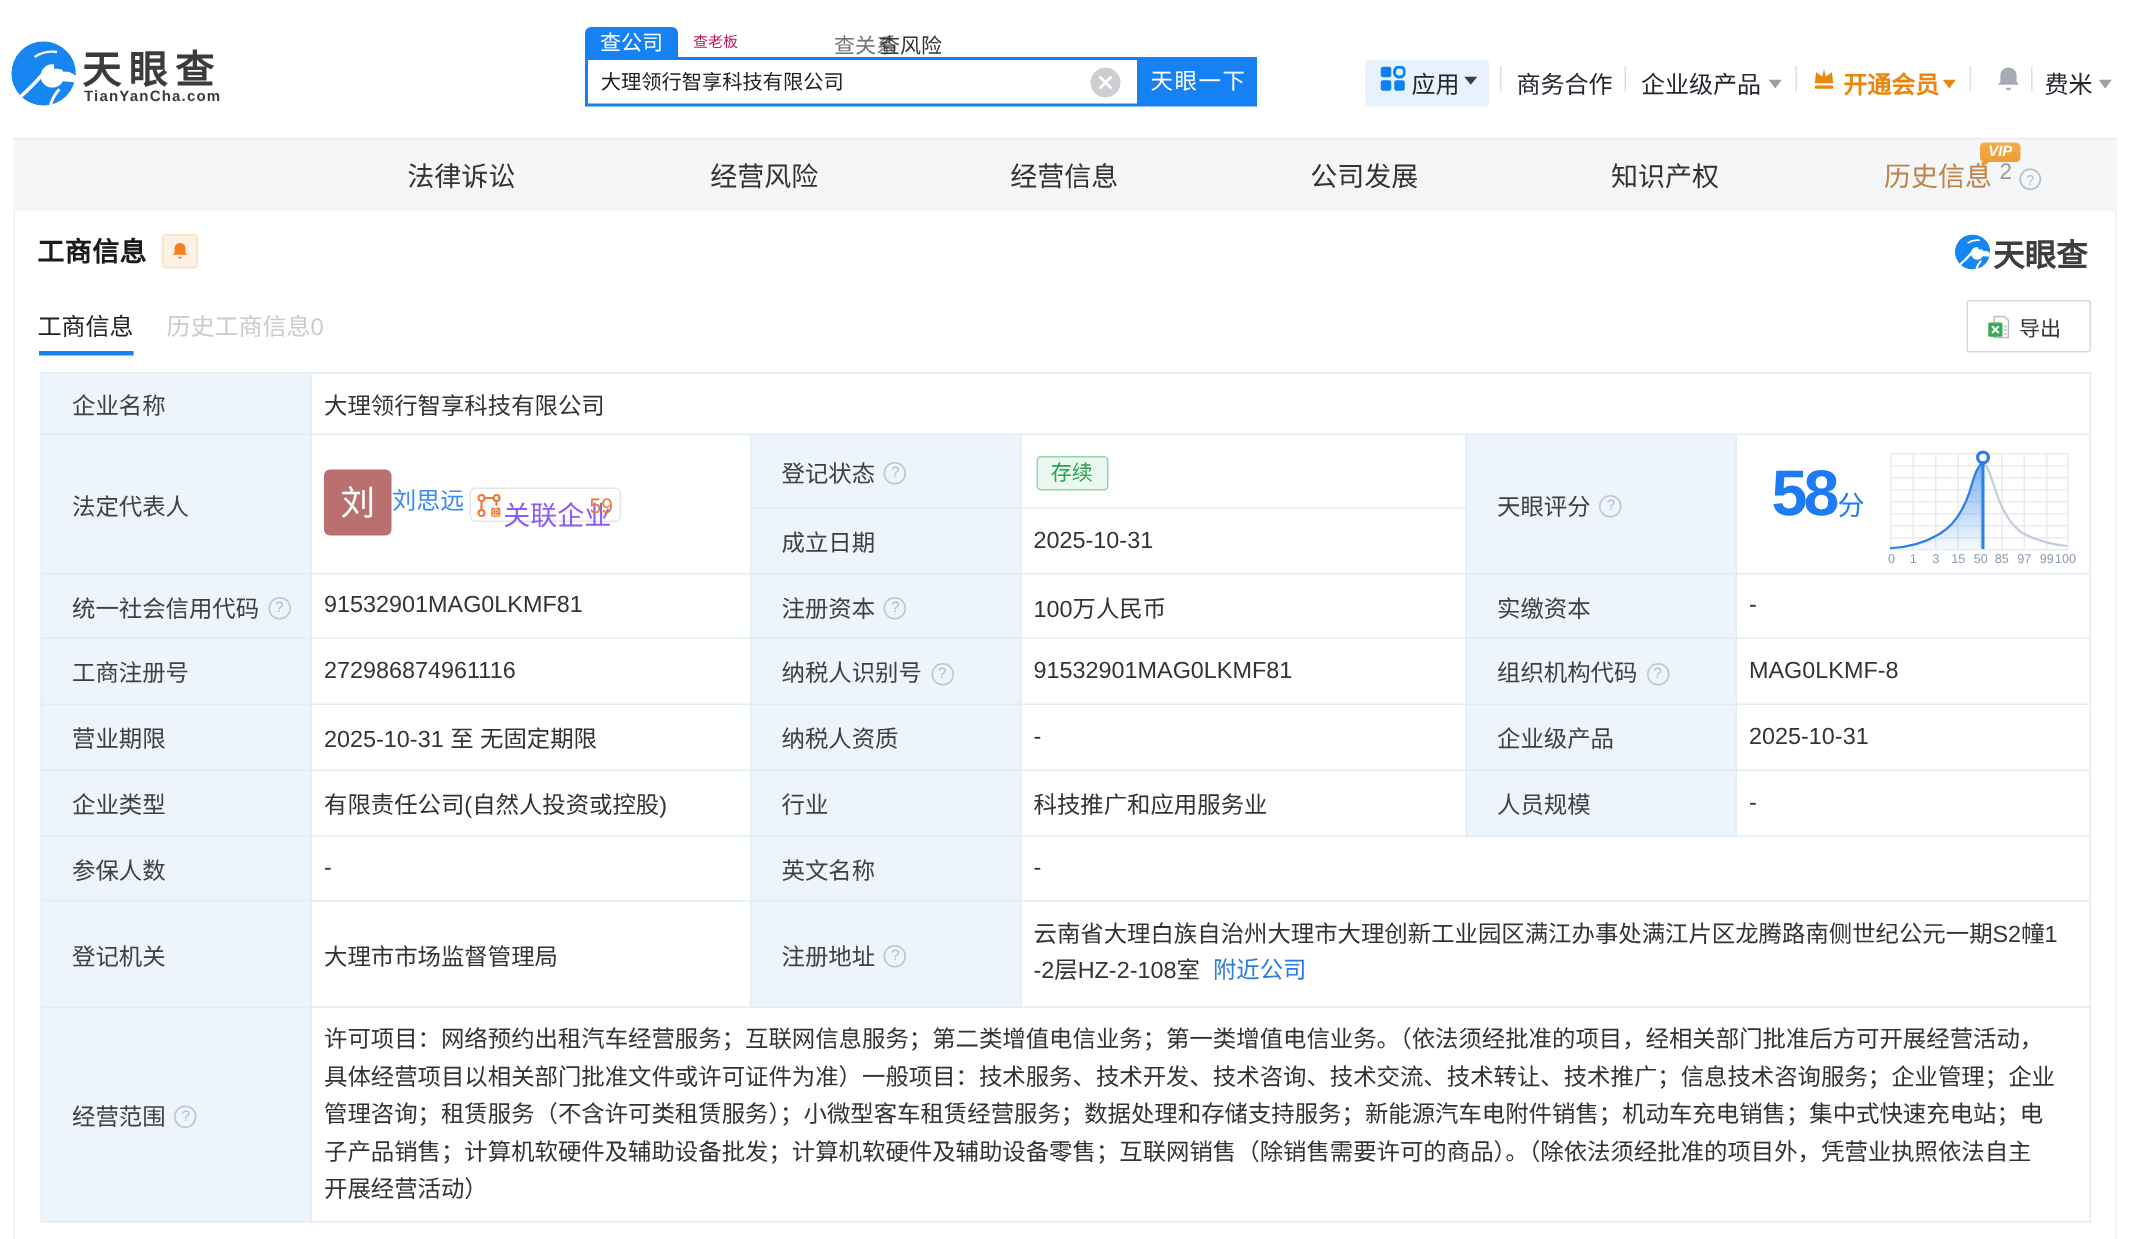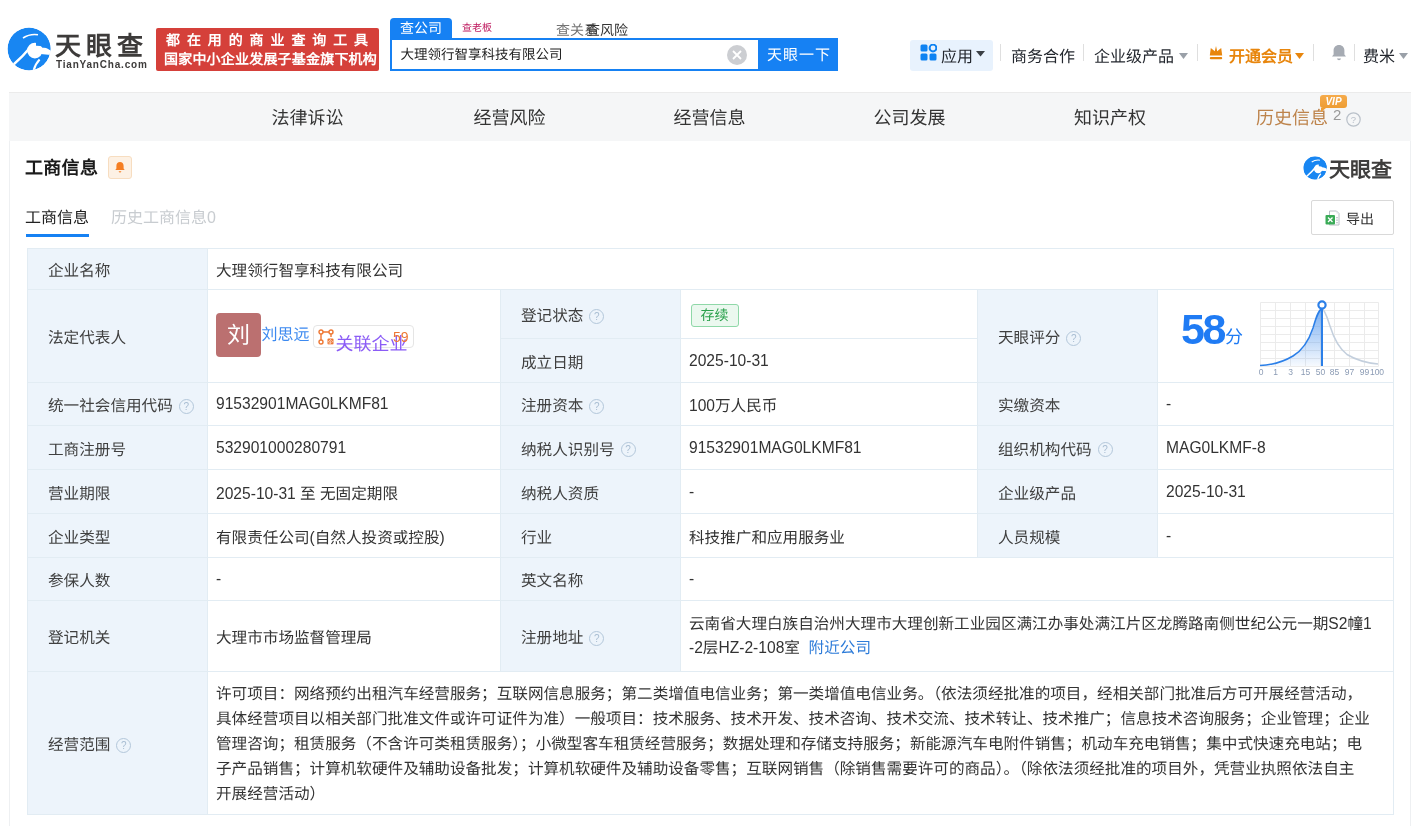--- a/index.html
+++ b/index.html
@@ -34,24 +34,20 @@
         <path d="M29 18.8 C34 18.6 39 20.2 45 24.3 L45 6 L29 10 Z" fill="#1886f2"></path>
         <path d="M34.3 27.5 C36.8 28.8 38.8 30.6 40.3 33.2 C37.8 35.8 35.2 37.4 32.2 38.3 C33.9 34.8 34.6 31.2 34.3 27.5 Z" fill="#1886f2"></path>
         <path d="M16 11 C20.5 8 25.5 6.9 31 7.7" fill="none" stroke="#fff" stroke-width="1.6"></path>
         <path d="M5.5 38.5 Q16 29.5 25.5 17.8" fill="none" stroke="#fff" stroke-width="2.4"></path>
         <path d="M26.5 43.8 C27.5 39.5 29.3 36 32.6 32.5" fill="none" stroke="#fff" stroke-width="2"></path>
       </g>
     </svg>
     <div class="abs nowrap" style="left:55px;top:33px;height:26px;line-height:26px;font-size:26px;font-weight:bold;color:#3d3b3a;letter-spacing:5px;">天眼查</div>
     <div class="abs nowrap" style="left:56px;top:60px;height:10px;line-height:10px;font-size:10px;font-weight:bold;color:#3d3b3a;letter-spacing:0.8px;">TianYanCha.com</div>
 
-    <div class="abs" style="left:156px;top:28px;width:223px;height:43px;background:#d5403a;border-radius:2px;color:#fff;font-weight:bold;font-size:14px;text-align:center;">
-      <div class="abs nowrap" style="left:10px;top:4.5px;height:15px;line-height:15px;letter-spacing:6.9px;">都在用的商业查询工具</div>
-      <div class="abs nowrap" style="left:8px;top:22.5px;height:16px;line-height:16px;letter-spacing:0.2px;">国家中小企业发展子基金旗下机构</div>
-    </div>
 
     <div class="abs" style="left:390px;top:18px;width:62px;height:20px;background:#1681f3;border-radius:4px 4px 0 0;color:#fff;font-size:14px;text-align:center;line-height:20px;">查公司</div>
     <div class="abs nowrap" style="left:462px;top:18.5px;font-size:10px;color:#be185d;">查老板</div>
     <div class="abs nowrap" style="left:556px;top:18.5px;font-size:14px;color:#737373;">查关系</div>
     <div class="abs nowrap" style="left:586px;top:18.5px;font-size:14px;color:#333;">查风险</div>
 
     <div class="abs" style="left:390px;top:38px;width:370px;height:33px;border:2px solid #1681f3;background:#fff;"></div>
     <div class="abs nowrap" style="left:400.5px;top:47.5px;height:14px;line-height:14px;font-size:13.5px;color:#222;">大理领行智享科技有限公司</div>
     <svg class="abs" style="left:726px;top:44px" width="22" height="22" viewBox="0 0 22 22">
       <circle cx="11" cy="11" r="10" fill="#ccced2"></circle>
@@ -239,21 +235,21 @@
     <tr style="height:43px">
       <td class="lb">统一社会信用代码<span class="q"></span></td>
       <td>91532901MAG0LKMF81</td>
       <td class="lb">注册资本<span class="q"></span></td>
       <td>100万人民币</td>
       <td class="lb">实缴资本</td>
       <td>-</td>
     </tr>
     <tr style="height:44px">
       <td class="lb">工商注册号</td>
-      <td>532901000280791</td>
+      <td>272986874961116</td>
       <td class="lb">纳税人识别号<span class="q"></span></td>
       <td>91532901MAG0LKMF81</td>
       <td class="lb">组织机构代码<span class="q"></span></td>
       <td>MAG0LKMF-8</td>
     </tr>
     <tr style="height:44px">
       <td class="lb">营业期限</td>
       <td>2025-10-31 至 无固定期限</td>
       <td class="lb">纳税人资质</td>
       <td>-</td>

